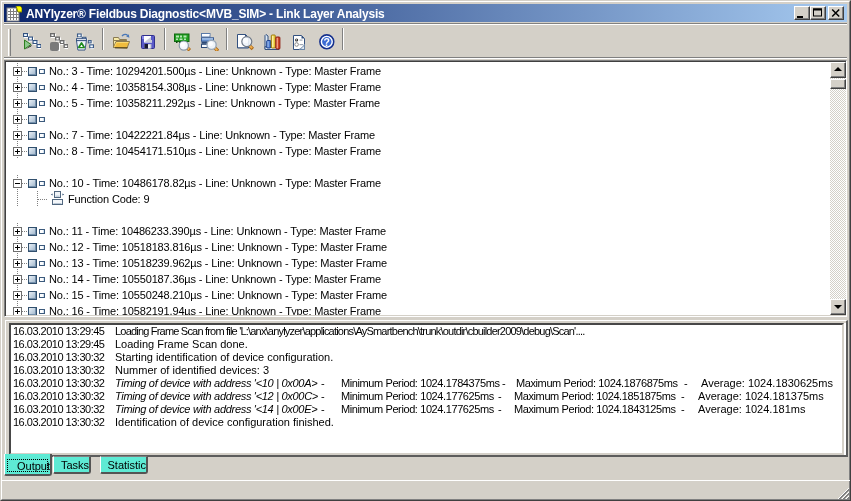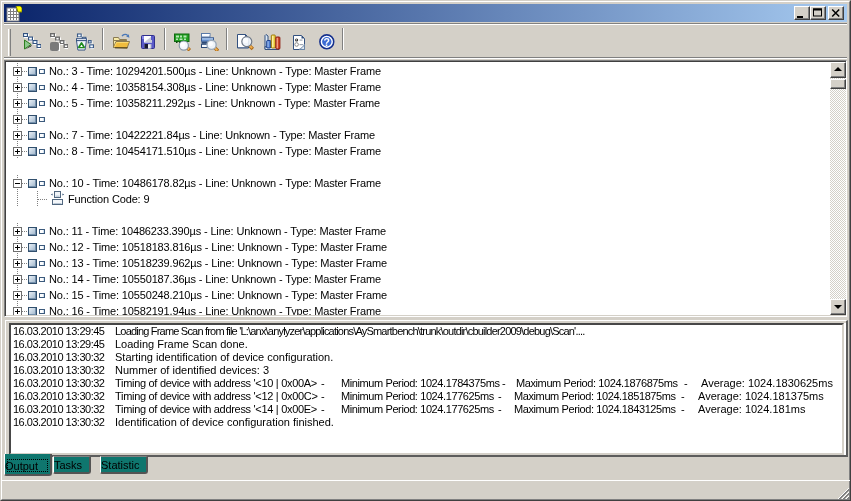--- a/index.html
+++ b/index.html
@@ -60,27 +60,27 @@
   border-top:1px solid #ffffff; border-left:1px solid #ffffff;
   border-right:2px solid #5c5c5c; border-bottom:2px solid #5c5c5c; }
 #memo { left:9px; top:323px; width:835px; height:132px; background:#fff;
   border-top:2px solid #474747; border-left:2px solid #474747;
   border-right:2px solid #d4d0c8; border-bottom:2px solid #d4d0c8; }
 #memowhite { left:844px; top:323px; width:2px; height:132px; background:#ffffff; }
 #outtext { left:13px; top:325px; width:835px; }
 .oline { position:absolute; white-space:pre; height:13px; }
 .lsA { letter-spacing:-0.5px; } 
 .lsB { letter-spacing:-0.8px; } 
-.lsC { letter-spacing:-0.3px; } 
+.lsC { letter-spacing:-0.3px;font-style:italic; } 
 .lsD { letter-spacing:-0.4px; } 
 
-.tab { background:#0f766e; border-left:1px solid #ffffff;
+.tab { background:#5eead4; border-left:1px solid #ffffff;
   border-right:2px solid #545454; border-bottom:2px solid #545454;
   border-bottom-left-radius:2px; border-bottom-right-radius:3px;
-  text-align:left; }
+  text-align:right; }
 #tab0 { left:4px; top:454px; width:48px; height:22px; }
 #tab0 .focus { position:absolute; left:2px; top:5px; width:41px; height:13px; border:1px dotted #000; }
 #tab0 .lbl { position:relative; top:6px; }
 #tab1 { left:53px; top:456px; width:38px; height:18px; border-top:1px solid #808080;}
 #tab1 .lbl { position:relative; top:2px; }
 #tab2 { left:93px; top:456px; width:48px; height:18px; border-top:1px solid #808080;margin-left:7px;}
 #tab2 .lbl { position:relative; top:2px; }
 
 #statline { left:1px; top:480px; width:849px; height:1px; background:#ffffff; }
 #status { left:4px; top:481px; width:843px; height:16px; background:#d4d0c8; }
@@ -93,20 +93,21 @@
     <g fill="#808080">
       <rect x="2" y="5" width="11" height="1"></rect>
         <rect x="2" y="8" width="11" height="1"></rect>
         <rect x="2" y="11" width="11" height="1"></rect>
       <rect x="4" y="3" width="1" height="11"></rect>
         <rect x="7" y="3" width="1" height="11"></rect>
         <rect x="10" y="3" width="1" height="11"></rect>
     </g>
     <polygon points="10,0 14,0 16,2 16,6 12,6" fill="#ffff00" stroke="#808000" stroke-width="1"></polygon>
   </svg>
+  <div class="abs" id="titletext">ANYlyzer® Fieldbus Diagnostic&lt;MVB_SIM&gt; - Link Layer Analysis</div>
   <div class="abs capbtn" style="left:790px">
     <svg width="14" height="12" viewBox="0 0 14 12">
         <rect x="2" y="9" width="6" height="2" fill="#000"></rect>
       </svg>
   </div>
   <div class="abs capbtn" style="left:806px">
     <svg width="14" height="12" viewBox="0 0 14 12">
         <rect x="2.5" y="2" width="8" height="7" fill="none" stroke="#000" stroke-width="1"></rect>
         <rect x="2" y="1.5" width="9" height="2" fill="#000"></rect>
       </svg>

